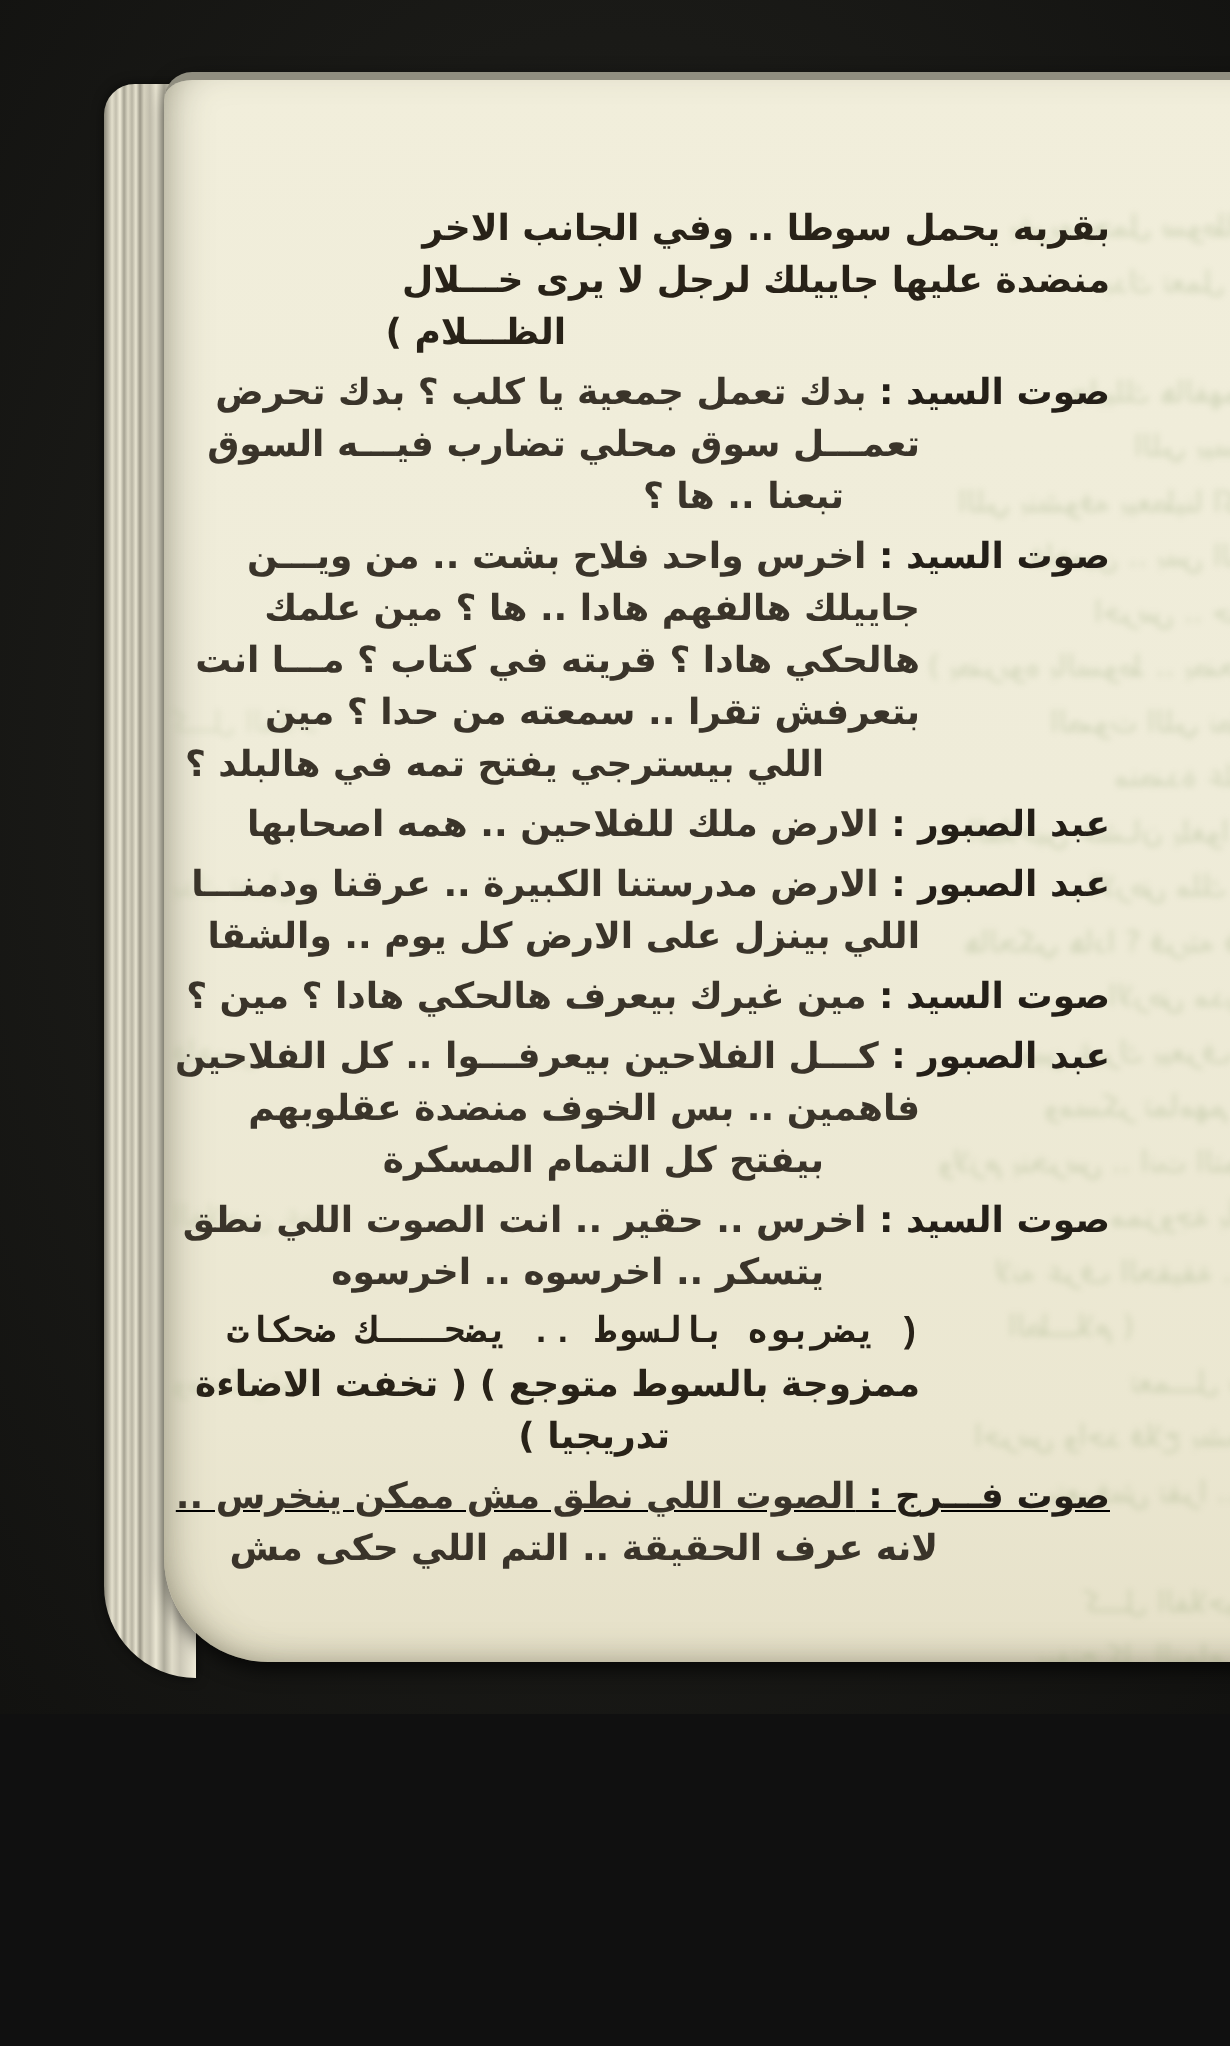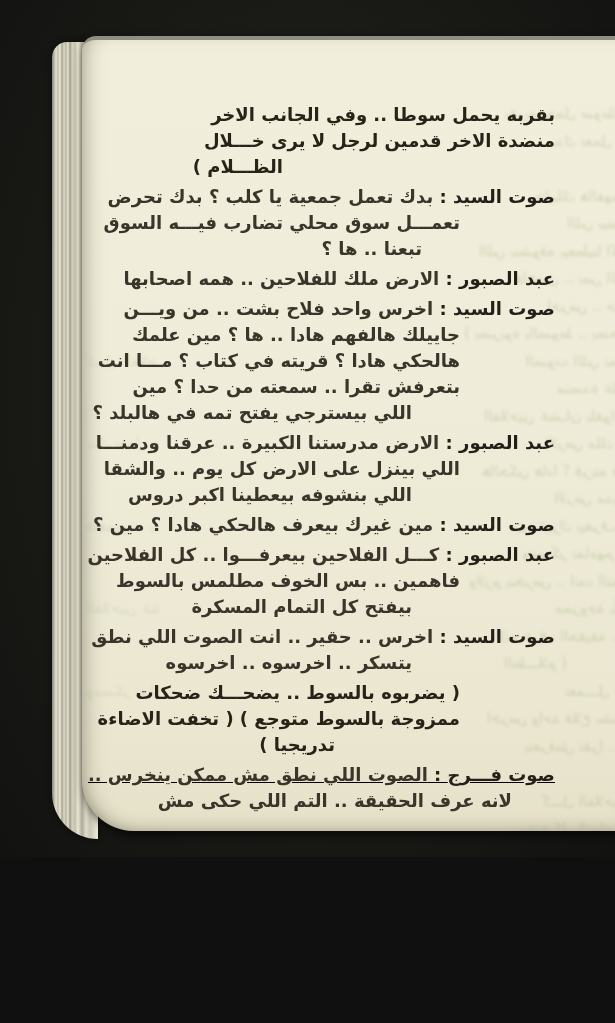--- a/index.html
+++ b/index.html
@@ -100,63 +100,62 @@
           <div class="ghost" style="top: 641.5px; left: 4px; width: 72px; opacity: 0.22; color: rgb(154, 171, 125);">ومسكر تمامهم .. بكره بيحكوا .. الظلم</div>
           <div class="ghost" style="top: 669px; right: -4px; width: 160px; color: rgb(154, 171, 125);">اخرس واحد فلاح بشت .. من ويـــن</div>
           <div class="ghost" style="top: 696.5px; right: 4px; width: 115px; color: rgb(154, 171, 125);">بتعرفش تقرا .. سمعته من حدا ؟ مين</div>
           <div class="ghost" style="top: 751.5px; right: -4px; width: 105px; color: rgb(154, 171, 125);">كـــل الفلاحين بيعرفـــوا .. كل الفلاحين</div>
           <div class="ghost" style="top: 779px; right: 4px; width: 120px; color: rgb(154, 171, 125);">بيفتح كل التمام المسكرة</div>
           <div class="ghost" style="top: 806.5px; right: -12px; width: 95px; color: rgb(154, 171, 125);">يتسكر .. اخرسوه .. اخرسوه</div>
         </div>
       <div id="text-block">
           <div class="block stage">
             <div class="line" style="margin-right: 0px;"><span class="t">بقربه يحمل سوطا .. وفي الجانب الاخر</span></div>
-            <div class="line" style="margin-right: 0px;"><span class="t">منضدة الاخر قدمين لرجل لا يرى خـــلال</span></div>
+            <div class="line" style="margin-right: 0px;"><span class="t">منضدة عليها جاييلك لرجل لا يرى خـــلال</span></div>
             <div class="line" style="margin-right: 272px;"><span class="t">الظـــلام )</span></div>
           </div>
           <div class="block dialogue">
             <div class="line" style="margin-right: 0px;"><span class="speaker">صوت السيد</span><span class="colon"> : </span><span class="t">بدك تعمل جمعية يا كلب ؟ بدك تحرض</span></div>
             <div class="line" style="margin-right: 95px;"><span class="t">تعمـــل سوق محلي تضارب فيـــه السوق</span></div>
             <div class="line" style="margin-right: 133px;"><span class="t">تبعنا .. ها ؟</span></div>
-          </div>
-          <div class="block dialogue">
-            <div class="line" style="margin-right: 0px;"><span class="speaker">عبد الصبور</span><span class="colon"> : </span><span class="t">الارض ملك للفلاحين .. همه اصحابها</span></div>
           </div>
           <div class="block dialogue">
             <div class="line" style="margin-right: 0px;"><span class="speaker">صوت السيد</span><span class="colon"> : </span><span class="t">اخرس واحد فلاح بشت .. من ويـــن</span></div>
             <div class="line" style="margin-right: 95px;"><span class="t">جاييلك هالفهم هادا .. ها ؟ مين علمك</span></div>
             <div class="line" style="margin-right: 95px;"><span class="t">هالحكي هادا ؟ قريته في كتاب ؟ مـــا انت</span></div>
             <div class="line" style="margin-right: 95px;"><span class="t">بتعرفش تقرا .. سمعته من حدا ؟ مين</span></div>
             <div class="line" style="margin-right: 143px;"><span class="t">اللي بيسترجي يفتح تمه في هالبلد ؟</span></div>
           </div>
           <div class="block dialogue">
+            <div class="line" style="margin-right: 0px;"><span class="speaker">عبد الصبور</span><span class="colon"> : </span><span class="t">الارض ملك للفلاحين .. همه اصحابها</span></div>
+          </div>
+          <div class="block dialogue">
             <div class="line" style="margin-right: 0px;"><span class="speaker">عبد الصبور</span><span class="colon"> : </span><span class="t">الارض مدرستنا الكبيرة .. عرقنا ودمنـــا</span></div>
             <div class="line" style="margin-right: 95px;"><span class="t">اللي بينزل على الارض كل يوم .. والشقا</span></div>
-            <div class="line" style="margin-right: 143px;"><span class="t">اللي بنشوفه بيعطينا اكبر دروس</span></div>
           </div>
           <div class="block dialogue">
             <div class="line" style="margin-right: 0px;"><span class="speaker">صوت السيد</span><span class="colon"> : </span><span class="t">مين غيرك بيعرف هالحكي هادا ؟ مين ؟</span></div>
           </div>
           <div class="block dialogue">
             <div class="line" style="margin-right: 0px;"><span class="speaker">عبد الصبور</span><span class="colon"> : </span><span class="t">كـــل الفلاحين بيعرفـــوا .. كل الفلاحين</span></div>
-            <div class="line" style="margin-right: 95px;"><span class="t">فاهمين .. بس الخوف مطلمس بالسوط</span></div>
+            <div class="line" style="margin-right: 95px;"><span class="t">فاهمين .. بس الخوف منضدة عقلوبهم</span></div>
             <div class="line" style="margin-right: 143px;"><span class="t">بيفتح كل التمام المسكرة</span></div>
           </div>
           <div class="block dialogue">
             <div class="line" style="margin-right: 0px;"><span class="speaker">صوت السيد</span><span class="colon"> : </span><span class="t">اخرس .. حقير .. انت الصوت اللي نطق</span></div>
             <div class="line" style="margin-right: 143px;"><span class="t">يتسكر .. اخرسوه .. اخرسوه</span></div>
           </div>
           <div class="block stage">
-            <div class="line" style="margin-right: 95px;"><span class="t">( يضربوه بالسوط .. يضحـــك ضحكات</span></div>
+            <div class="line" style="margin-right: 95px; font-family: Liberation Mono, monospace;"><span class="t">( يضربوه بالسوط .. يضحـــك ضحكات</span></div>
             <div class="line" style="margin-right: 95px;"><span class="t">ممزوجة بالسوط متوجع ) ( تخفت الاضاءة</span></div>
             <div class="line" style="margin-right: 220px;"><span class="t">تدريجيا )</span></div>
           </div>
           <div class="block dialogue">
             <div class="line" style="margin-right: 0px; text-decoration: underline;"><span class="speaker">صوت فـــرج</span><span class="colon"> : </span><span class="t">الصوت اللي نطق مش ممكن ينخرس ..</span></div>
-            <div class="line" style="margin-right: 43px;"><span class="t">لانه عرف الحقيقة .. التم اللي حكى مش</span></div>
+            <div class="line" style="margin-right: 86px;"><span class="t">لانه عرف الحقيقة .. التم اللي حكى مش</span></div>
           </div>
         </div>
       <div id="pencil-left" class="pencil-mark"></div>
       <div id="pencil-right" class="pencil-mark"></div>
       <div id="page-number">١١١</div>
     </div>
   </div>
 </div>
 
 </body></html>

